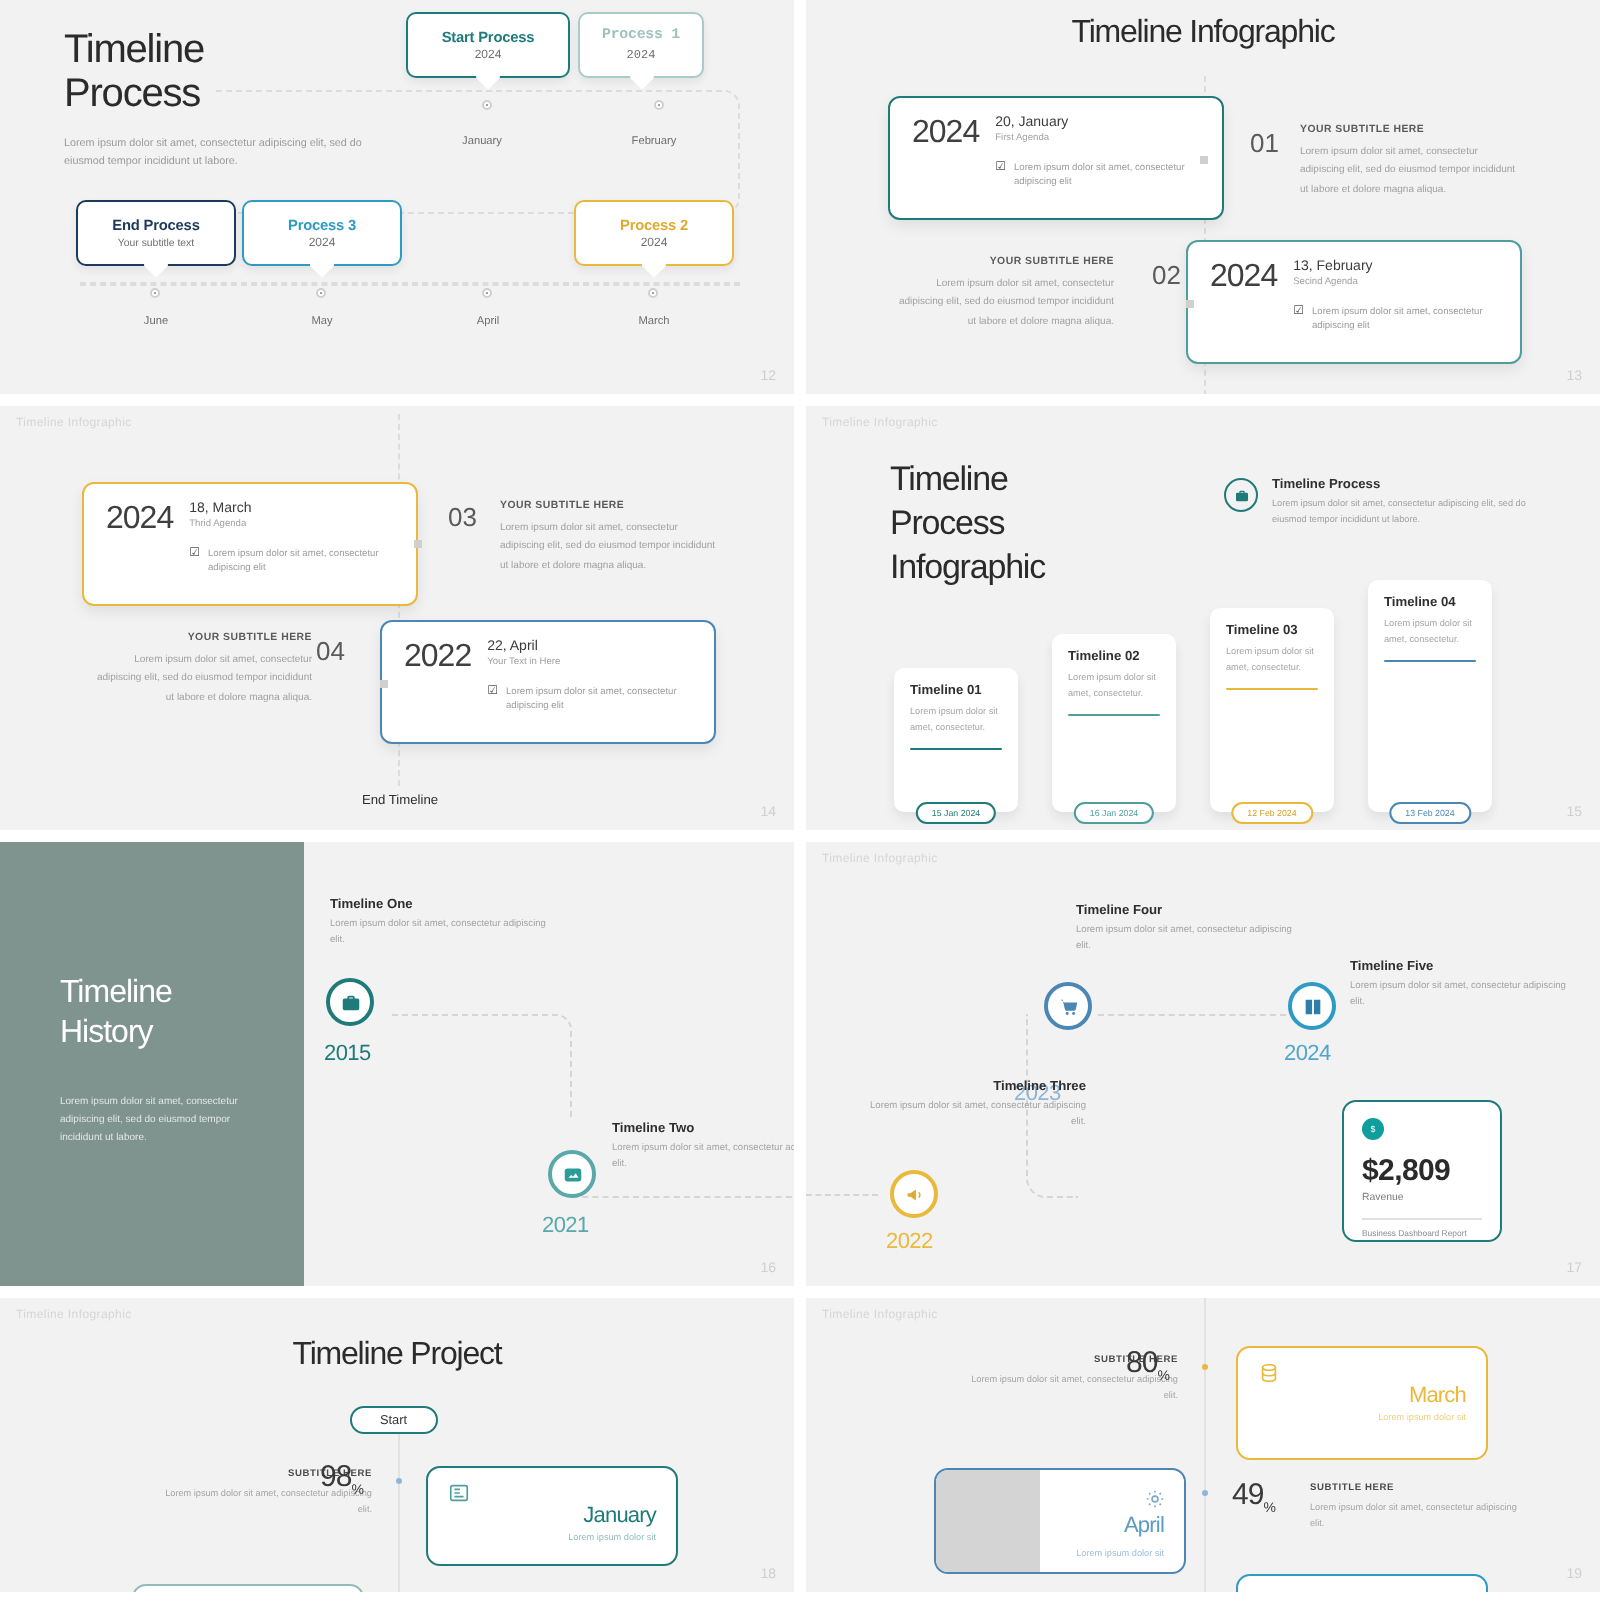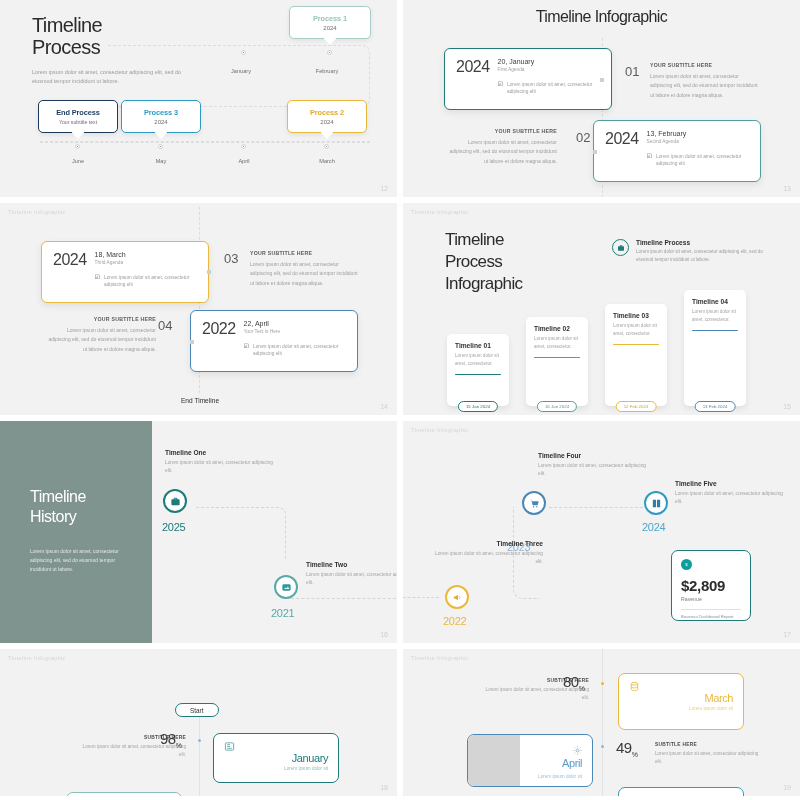--- a/index.html
+++ b/index.html
@@ -105,21 +105,25 @@
 
   <div class="slide s12">
     <div class="head">
       <h1><span>Timeline</span><br>
           <span>Process</span></h1>
       <p class="lorem">Lorem ipsum dolor sit amet, consectetur adipiscing elit, sed do eiusmod tempor incididunt ut labore.</p>
     </div>
 
     <div class="mline" style="left:108px;top:45px;width:262px;height:62px;border-radius:0 8px 8px 0;"></div>
 
-    <div class="bubble" style="left:289px;top:6px;width:82px;height:33px;padding-top:7px;border:1.6px solid #a9ccc8;">
+    <div class="bubble" style="left:203px;top:6px;width:82px;height:33px;padding-top:7px;border:1.6px solid #1f7a7a;">
+      <div class="bt" style="color:#1f7a7a">Start Process</div>
+      <div class="bs">2024</div>
+    </div>
+    <div class="bubble" style="left:289px;top:6px;width:63px;height:33px;padding-top:7px;border:1.6px solid #a9ccc8;font-family:Liberation Mono, monospace;">
       <div class="bt" style="color:#9dc2bd">Process 1</div>
       <div class="bs">2024</div>
     </div>
     <div class="dot" style="left:241px;top:50px;">
         <i></i>
       </div>
     <div class="dot" style="left:327px;top:50px;">
         <i></i>
       </div>
     <div class="mo" style="left:211px;top:68px;">January</div>
@@ -307,21 +311,21 @@
 
     <div class="milestone" style="left:165px;top:28px;">
       <h4>Timeline One</h4>
       <p style="width:110px">Lorem ipsum dolor sit amet, consectetur adipiscing elit.</p>
     </div>
     <div class="icircle" style="left:163px;top:68px;width:24px;height:24px;border:2px solid #1f7a7a;">
       <svg width="11" height="11" viewBox="0 0 24 24" fill="#1f7a7a">
           <path d="M10 4h4a2 2 0 0 1 2 2v1h3a2 2 0 0 1 2 2v9a2 2 0 0 1-2 2H5a2 2 0 0 1-2-2V9a2 2 0 0 1 2-2h3V6a2 2 0 0 1 2-2zm0 3h4V6h-4v1z"></path>
         </svg>
     </div>
-    <div class="yr2" style="left:162px;top:100px;color:#1f7a7a;">2025</div>
+    <div class="yr2" style="left:162px;top:100px;color:#1f7a7a;">2015</div>
 
     <div class="milestone" style="left:306px;top:140px;">
       <h4>Timeline Two</h4>
       <p style="width:110px">Lorem ipsum dolor sit amet, consectetur adipiscing elit.</p>
     </div>
     <div class="icircle" style="left:274px;top:154px;width:24px;height:24px;border:2px solid #5aa8a8;">
       <svg width="11" height="11" viewBox="0 0 24 24" fill="#2e9b9b">
           <rect x="3" y="5" width="18" height="14" rx="3"></rect>
           <path d="M7 15l3-3 2 2 3-4 3 5z" fill="#fff"></path>
         </svg>
@@ -385,20 +389,21 @@
       <div class="lb">Ravenue</div>
       <div class="hr"></div>
       <div class="ft">Business Dashboard Report</div>
     </div>
 
     <div class="pg">17</div>
   </div>
 
   <div class="slide s18">
     <div class="wm">Timeline Infographic</div>
+    <h1>Timeline Project</h1>
     <div class="vline" style="left:199px;top:62px;height:90px;border-left:1px solid #e2e2e2;"></div>
     <div class="startpill" style="left:175px;top:54px;">Start</div>
 
     <div class="lab" style="left:78px;top:86px;">
       <div class="lt">SUBTITLE HERE</div>
       <div class="lp" style="margin-left:auto">Lorem ipsum dolor sit amet, consectetur adipiscing elit.</div>
     </div>
     <div class="pct" style="left:160px;top:81px;">
       <span>98</span><sub>%</sub>
     </div>

